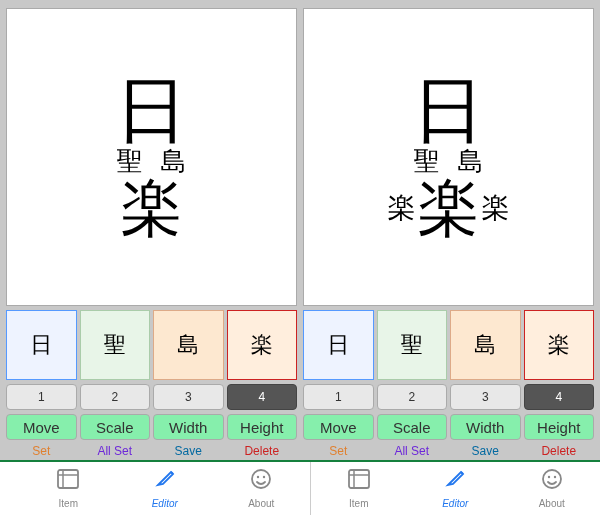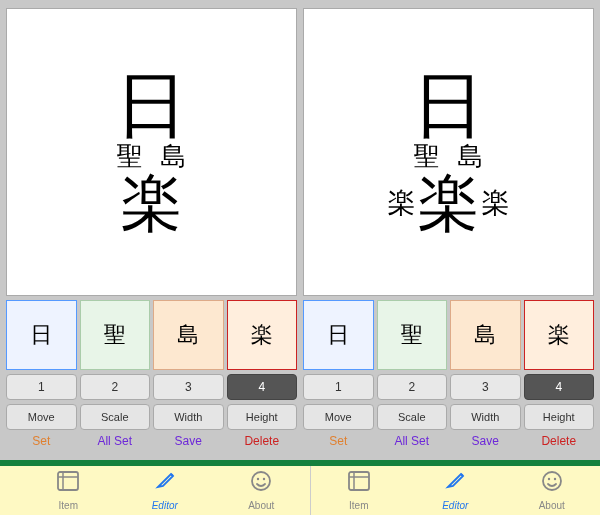--- a/index.html
+++ b/index.html
@@ -128,53 +128,53 @@
     
     .action-row {
       display: flex;
       gap: 3px;
     }
 
     .action-btn {
       flex: 1;
       height: 26px;
       border: 1px solid #aaa;
-      background: #e5e5e5;
+      background: #86efac;
       border-radius: 4px;
-      font-size: 11px;
+      font-size: 15px;
       color: #333;
       display: flex;
       align-items: center;
       justify-content: center;
       cursor: pointer;
     }
 
     
     .link-row {
       display: flex;
       gap: 3px;
-      margin-bottom: 12px;
+      margin-bottom: 2px;
     }
 
     .link-item {
       flex: 1;
       text-align: center;
       font-size: 12px;
     }
 
     .link-orange { color: #e08030; }
     .link-purple { color: #6d28d9; }
-    .link-blue { color: #6d28d9; text-align: center; }
+    .link-blue { color: #0369a1; text-align: center; }
     .link-red { color: #cc2222; }
 
     
     .tab-bar {
       height: 55px;
-      background: #fef9c3;
-      border-top: 6px solid #15803d;
+      background: #ffffff;
+      border-top: 2px solid #15803d;
       display: flex;
       padding-left: 20px;
     }
 
     .tab-item {
       flex: 1;
       display: flex;
       flex-direction: column;
       align-items: center;
       justify-content: center;

